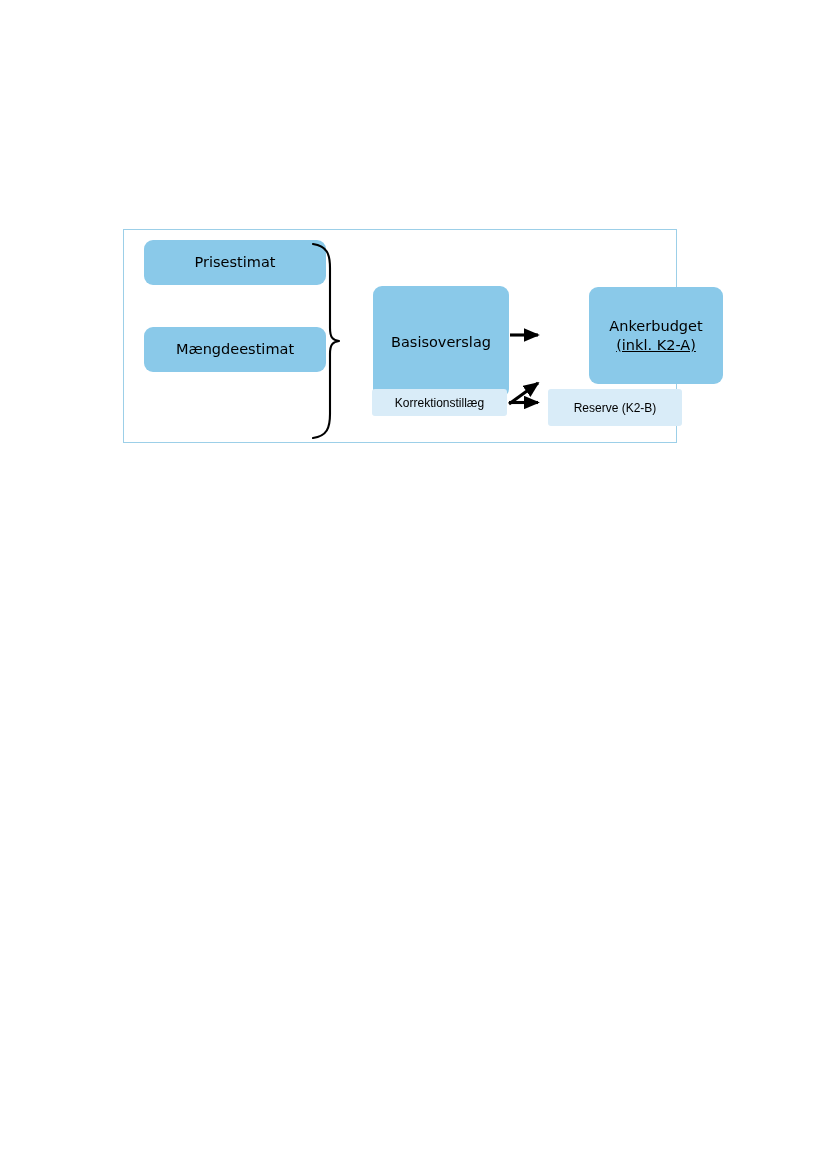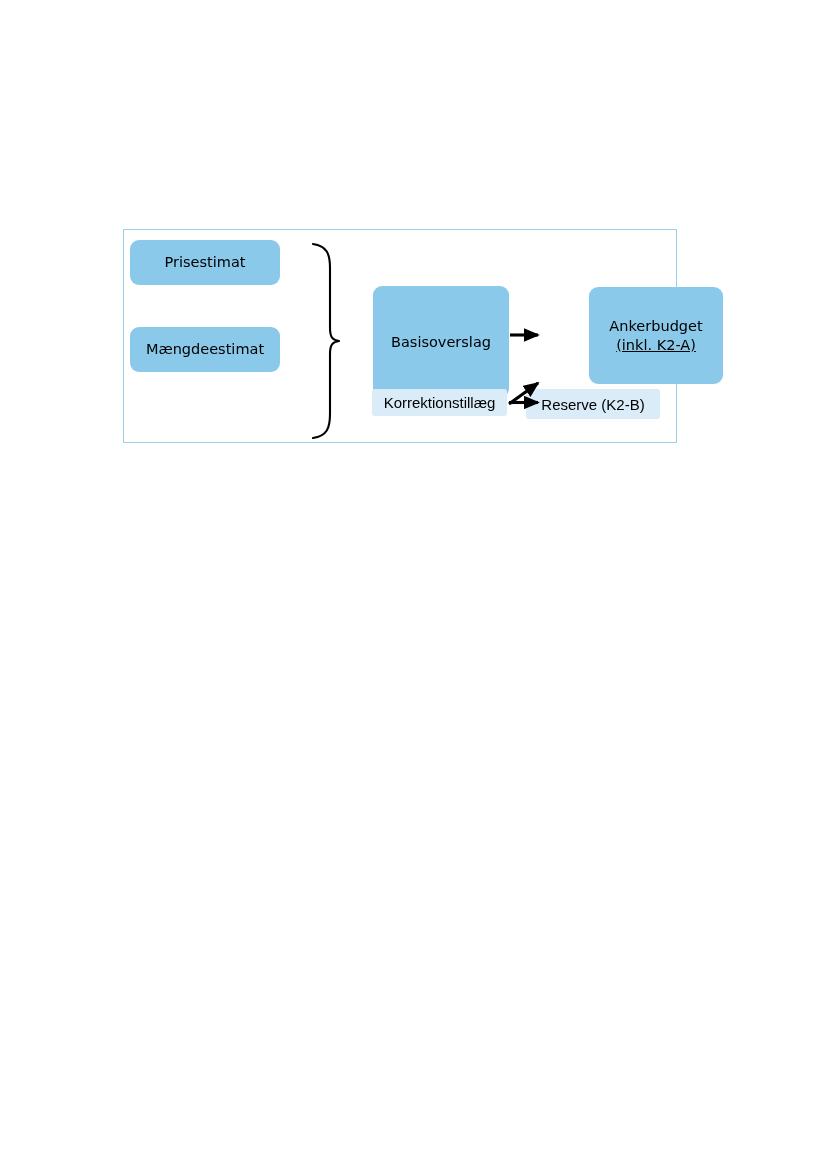--- a/index.html
+++ b/index.html
@@ -44,28 +44,28 @@
 
   .light-box {
     position: absolute;
     background: #d9ecf8;
     border-radius: 3px;
     display: flex;
     align-items: center;
     justify-content: center;
     text-align: center;
     color: #000000;
-    font-size: 15px;
+    font-size: 12px;
     font-family: "Liberation Sans", sans-serif;
     box-sizing: border-box;
     white-space: nowrap;
   }
 
   
-  .input-box { left: 6px; width: 150px; height: 45px; }
+  .input-box { left: 20px; width: 182px; height: 45px; }
   #box-prisestimat            { top: 10px; }
   #box-maengdeestimat         { top: 61px; margin-top: 36px; }
   #box-saerlige-konstruktioner{ top: 112px; }
   #box-saerlige-risici        { top: 163px; }
 
   
   #box-saerlige-konstruktioner .box-label {
     position: relative;
     left: 4px;
     white-space: nowrap;
@@ -85,24 +85,24 @@
     height: 97px;
     margin-left: 48px;
   }
   #box-korrektionstillaeg {
     left: 248px;
     top: 159px;
     width: 135px;
     height: 27px;
   }
   #box-reserve {
-    left: 402px;
+    left: 424px;
     top: 159px;
     width: 134px;
-    height: 30px;
+    height: 37px;
   }
 
   
   #brace-layer, #arrow-layer {
     position: absolute;
     left: 0;
     top: 0;
     width: 554px;
     height: 214px;
     overflow: visible;

